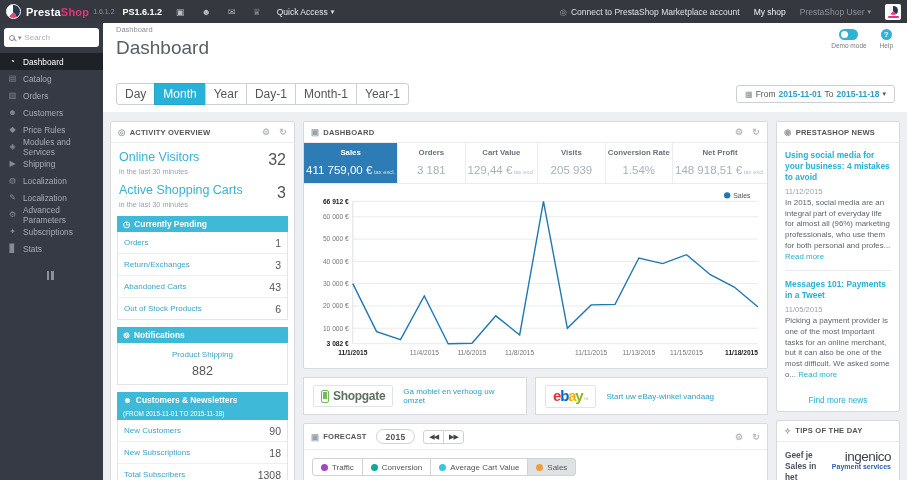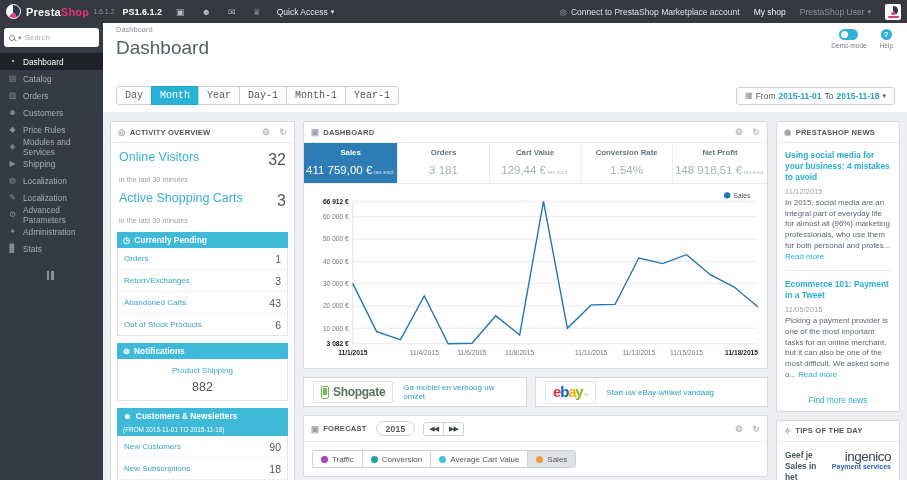--- a/index.html
+++ b/index.html
@@ -48,21 +48,21 @@
 .header-strip{background:#fff;height:89px;position:relative;padding:2px 12px 0 13px}
 .breadcrumb{font-size:7.5px;color:#8a929c}
 .page-title{font-size:19px;font-weight:normal;color:#575f66;margin-top:3px}
 .header-tools{position:absolute;top:6px;right:14px;display:flex;gap:13px}
 .tool{display:flex;flex-direction:column;align-items:center;gap:2px;font-size:6.5px;color:#767d85;cursor:pointer}
 .toggle{width:19px;height:11px;border-radius:6px;background:#30b2d6;position:relative}
 .toggle::after{content:'';position:absolute;left:2px;top:2px;width:7px;height:7px;border-radius:50%;background:#fff}
 .help-ic{width:11px;height:11px;border-radius:50%;background:#30b2d6;color:#fff;font-size:8px;font-weight:bold;display:flex;align-items:center;justify-content:center}
 .toolbar-row{position:absolute;left:13px;right:12px;bottom:7px;display:flex;justify-content:space-between;align-items:center}
 .range-group{display:flex}
-.rbtn{font-size:10px;color:#555;background:#fff;border:1px solid #cbd0d4;padding:3px 8px;margin-left:-1px;cursor:pointer;font-family:Liberation Mono, monospace}
+.rbtn{font-size:12px;color:#555;background:#fff;border:1px solid #cbd0d4;padding:3px 8px;margin-left:-1px;cursor:pointer;font-family:Liberation Sans, sans-serif}
 .rbtn:first-child{border-radius:3px 0 0 3px;margin-left:0}
 .rbtn:last-child{border-radius:0 3px 3px 0}
 .rbtn.active{background:#29b2d8;border-color:#24a5c9;color:#fff}
 .date-btn{display:flex;align-items:center;gap:3px;border:1px solid #cbd0d4;border-radius:3px;background:#fff;padding:3px 8px;font-size:8.5px;color:#555;cursor:pointer}
 .date-btn b{color:#2d9fc4}
 .cal-ic{color:#7f868e;font-size:8px}
 
 
 .content{display:flex;gap:8px;padding:9px 7px 0;height:368px;overflow:hidden}
 .col1{width:185px;flex:none}
@@ -70,21 +70,21 @@
 .col3{width:124px;flex:none}
 .panel{background:#fff;border:1px solid #d6dade;border-radius:2px}
 .panel-h{display:flex;align-items:center;gap:4px;padding:5px 7px;border-bottom:1px solid #ececec;font-size:7.6px;font-weight:bold;color:#555;letter-spacing:.2px}
 .ph-ic{color:#99a1aa;font-size:8.5px}
 .spacer{flex:1}
 .hbtn{color:#b4bac1;font-size:9px;cursor:pointer;margin-left:5px}
 
 
 .biglink{display:flex;align-items:flex-start;justify-content:space-between;padding:7px 8px 0}
 .biglink .lk{color:#37b2d5;font-size:12.5px;display:block}
-.biglink .sub{font-size:7.3px;color:#9aa2aa;margin-top:11px}
+.biglink .sub{font-size:7.3px;color:#9aa2aa;margin-top:3px}
 .biglink .bigval{font-size:16px;color:#555;margin-top:1px}
 .bar{margin:7px 6px 0;background:#3eb9d8;color:#fff;padding:3px 6px;font-size:8.4px;font-weight:bold;display:flex;align-items:center;gap:4px;flex-wrap:wrap}
 .bar .sub2{flex-basis:100%;font-weight:normal;font-size:6.4px;margin-top:1px}
 .listbox{margin:0 6px;border:1px solid #e2e5e8;border-top:none}
 .lrow{display:flex;justify-content:space-between;align-items:center;padding:4.5px 6px;border-bottom:1px solid #edf0f2;font-size:8px}
 .lrow:last-child{border-bottom:none}
 .lrow a{color:#3aa3c6}
 .lrow .v{color:#555;font-size:10.5px}
 .notif-cols{margin:0 6px;border:1px solid #e2e5e8;border-top:none;display:flex}
 .ncol{flex:1;text-align:center;padding:6px 3px}
@@ -99,21 +99,21 @@
 .kpi-l{font-size:7.8px;font-weight:bold;color:#67737d}
 .kpi-v{font-size:11.5px;color:#a7b1ba;margin-top:7px;white-space:nowrap}
 .kpi-n{font-size:5.8px;color:#b7c0c8}
 .kpi.active{background:#2e7cb5}
 .kpi.active .kpi-l,.kpi.active .kpi-v{color:#fff}
 .kpi.active .kpi-n{color:#cfe0ee}
 .chart-wrap{padding:4px 2px 2px}
 .chart-wrap svg{display:block;width:100%}
 
 
-.banner-row{display:flex;gap:8px;margin-top:8px;height:30px}
+.banner-row{display:flex;gap:8px;margin-top:8px;height:38px}
 .banner{background:#fff;border:1px solid #d6dade;display:flex;align-items:center;gap:10px;padding:0 9px;flex:1;cursor:pointer}
 .banner.sgb{flex:0 0 224px}
 .sg-logo{display:flex;align-items:center;gap:4px;border:1px solid #e0e4e7;border-radius:2px;padding:3px 7px}
 .sg-phone{width:8px;height:13px;border:1.4px solid #76b95a;border-radius:2px;position:relative}
 .sg-phone::after{content:'';position:absolute;left:1px;right:1px;top:1.5px;bottom:3px;background:#76b95a}
 .sg-text{font-size:12px;font-weight:bold;color:#5d7060;letter-spacing:-.3px}
 .banner-link{font-size:8px;color:#2d9fc4}
 .ebay-logo{display:flex;align-items:baseline;border:1px solid #e0e4e7;border-radius:2px;padding:1px 7px 3px;background:#fff}
 .ebay-logo b{font-size:15px;font-weight:bold;letter-spacing:-1.2px}
 .ebay-logo .tm{font-size:5px;color:#aaa;margin-left:1px}
@@ -224,21 +224,21 @@
       <div class="nav-item">
         <span class="nav-ic">✎</span>
         <span class="nav-lb">Localization</span>
       </div>
       <div class="nav-item">
         <span class="nav-ic">⚙</span>
         <span class="nav-lb">Advanced Parameters</span>
       </div>
       <div class="nav-item">
         <span class="nav-ic">✦</span>
-        <span class="nav-lb">Administration</span>
+        <span class="nav-lb">Subscriptions</span>
       </div>
       <div class="nav-item">
         <span class="nav-ic">▊</span>
         <span class="nav-lb">Stats</span>
       </div>
     </div>
   <div class="collapse-btn">
       <i></i>
       <i></i>
     </div>
@@ -369,20 +369,24 @@
               <div class="kpi-l">Sales</div>
               <div class="kpi-v">411 759,00 €<span class="kpi-n"> tax excl.</span></div>
             </div>
             <div class="kpi">
               <div class="kpi-l">Orders</div>
               <div class="kpi-v">3 181</div>
             </div>
             <div class="kpi">
               <div class="kpi-l">Cart Value</div>
               <div class="kpi-v">129,44 €<span class="kpi-n"> tax excl.</span></div>
+            </div>
+            <div class="kpi">
+              <div class="kpi-l">Visits</div>
+              <div class="kpi-v">205 939</div>
             </div>
             <div class="kpi">
               <div class="kpi-l">Conversion Rate</div>
               <div class="kpi-v">1.54%</div>
             </div>
             <div class="kpi">
               <div class="kpi-l">Net Profit</div>
               <div class="kpi-v">148 918,51 €<span class="kpi-n"> tax excl.</span></div>
             </div>
           </div>
@@ -481,21 +485,21 @@
           <span>PRESTASHOP NEWS</span>
         </div>
         <div class="news-body" id="news-articles">
             <div class="article">
               <a class="a-title">Using social media for your business: 4 mistakes to avoid</a>
               <div class="a-date">11/12/2015</div>
               <div class="a-body">In 2015, social media are an integral part of everyday life for almost all (96%) marketing professionals, who use them for both personal and profes... <a class="read-more">Read more</a></div>
             </div>
             <div class="divider"></div>
             <div class="article">
-              <a class="a-title">Ecommerce 101: Payment in a Tweet</a>
+              <a class="a-title">Messages 101: Payments in a Tweet</a>
               <div class="a-date">11/05/2015</div>
               <div class="a-body">Picking a payment provider is one of the most important tasks for an online merchant, but it can also be one of the most difficult. We asked some o... <a class="read-more">Read more</a></div>
             </div>
           </div>
         <a class="find-more">Find more news</a>
       </div>
 
       <div class="panel tips">
         <div class="panel-h">
           <span class="ph-ic">✧</span>

